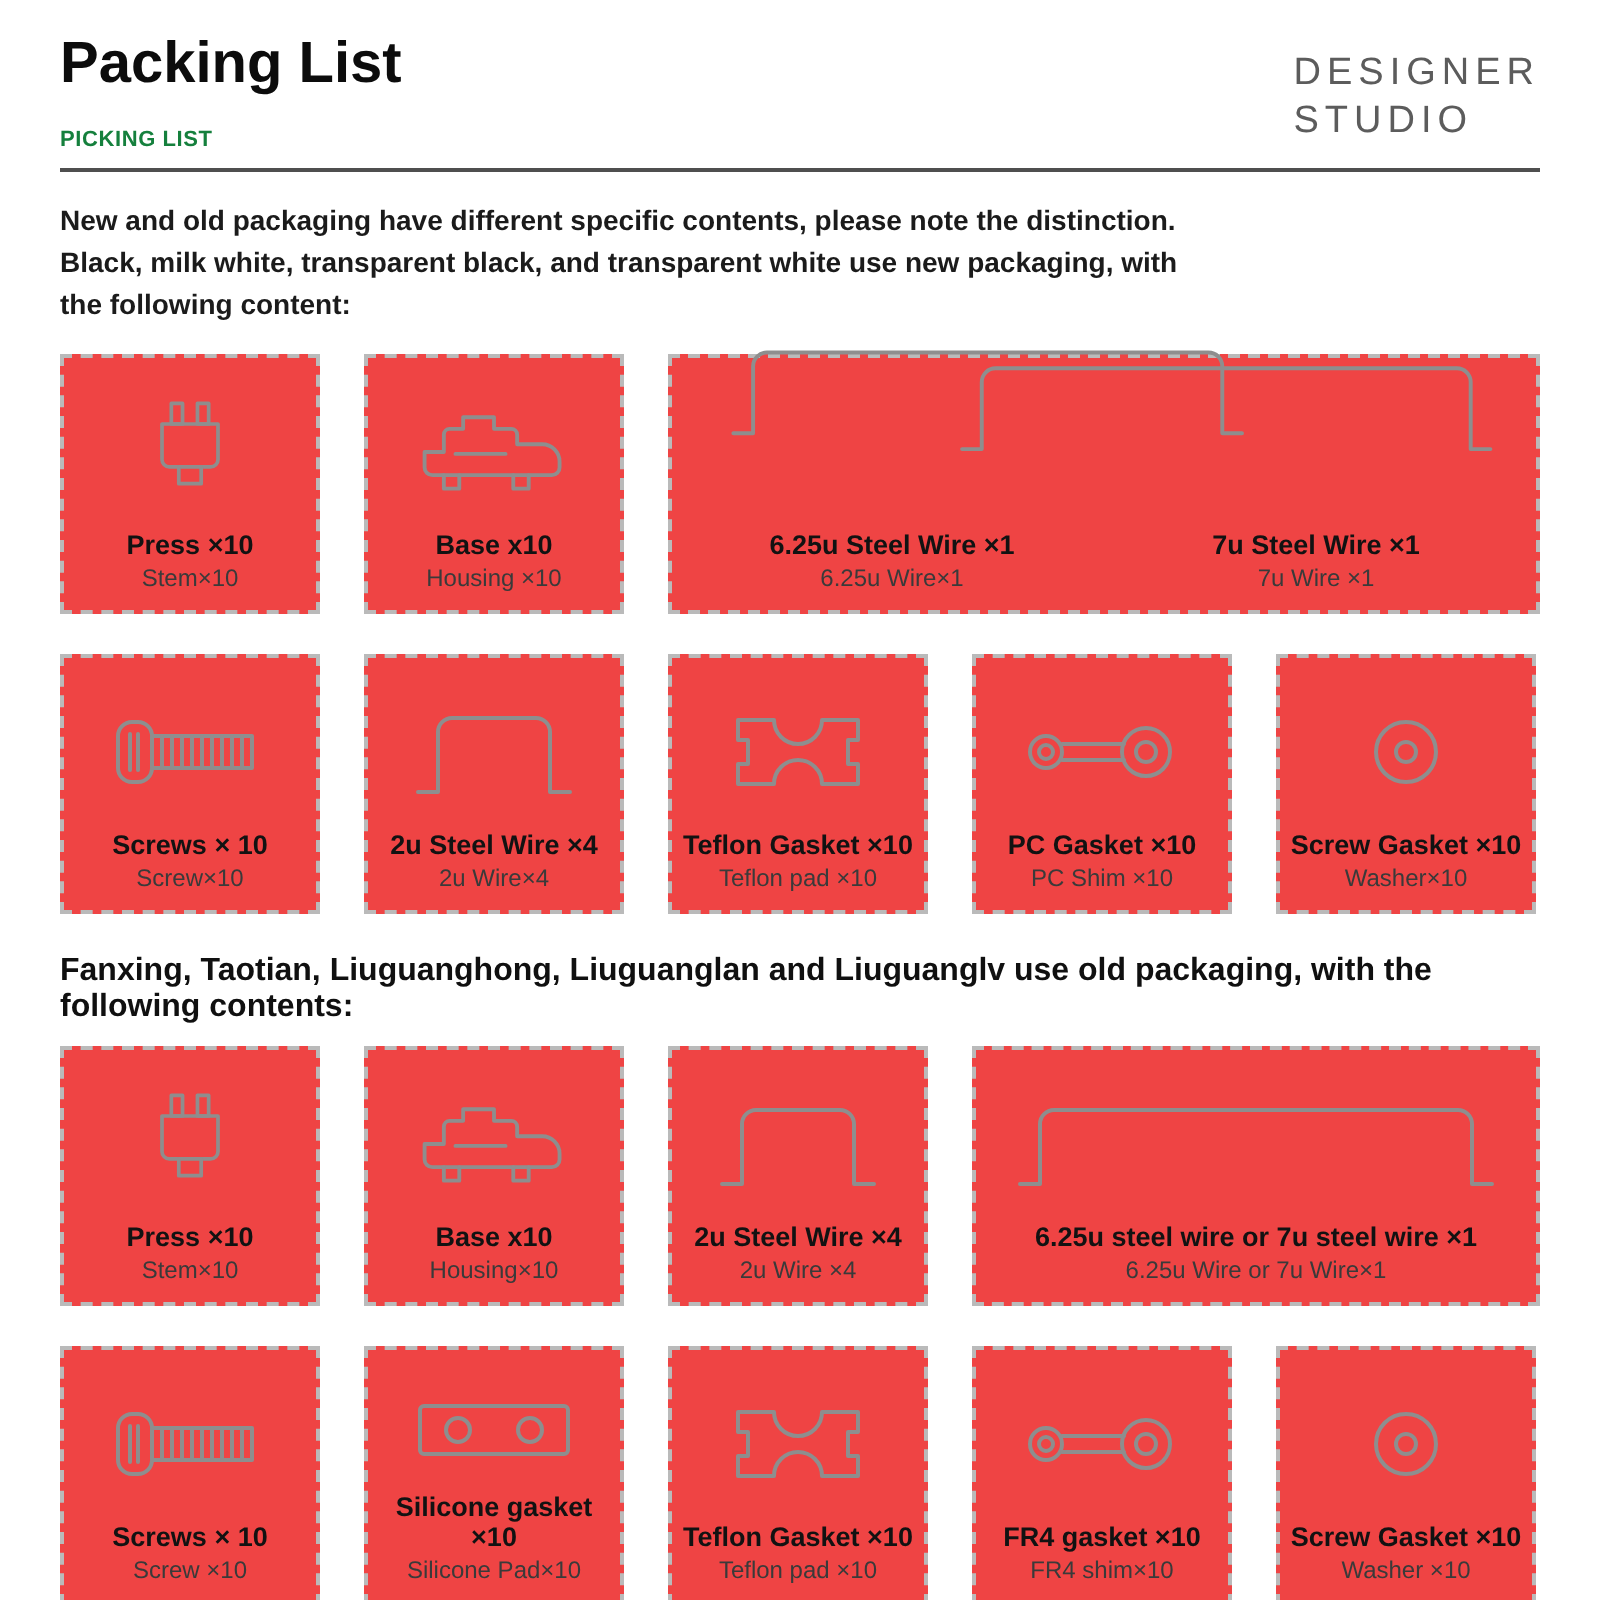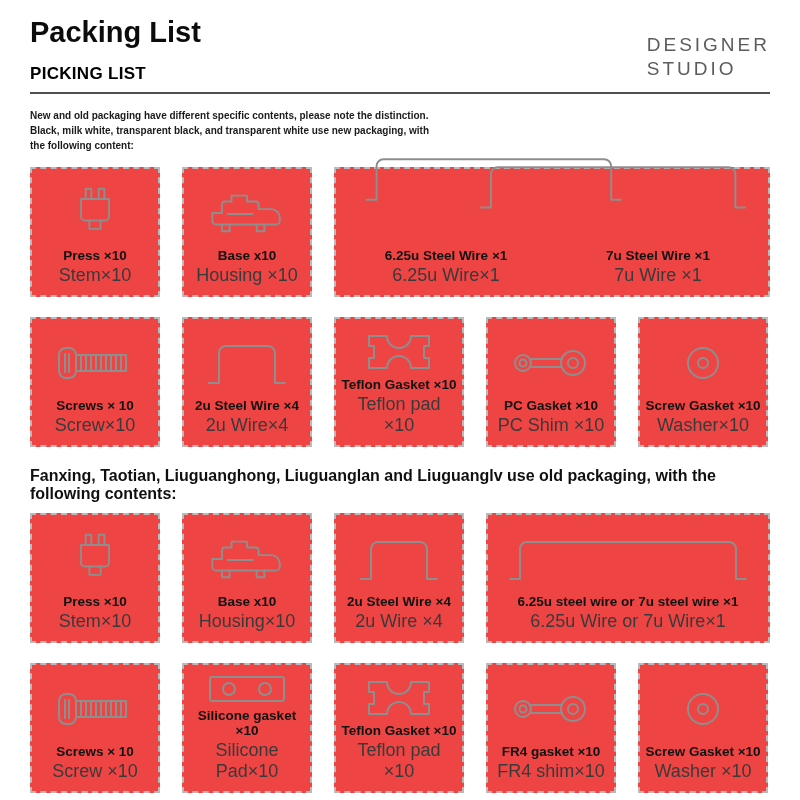--- a/index.html
+++ b/index.html
@@ -14,34 +14,34 @@
 
   .header {
     display: flex;
     justify-content: space-between;
     align-items: flex-end;
     border-bottom: 2px solid #4f4f4f;
     padding-bottom: 8px;
     gap: 46px;
   }
   .title { font-size: 29px; font-weight: 700; color: #0c0c0c; }
-  .subtitle { font-size: 17px; font-weight: 700; margin-top: 15px; color: #000000; letter-spacing: .3px; }
+  .subtitle { font-size: 11px; font-weight: 700; margin-top: 15px; color: #15803d; letter-spacing: .3px; }
   .brand {
     text-align: left;
     font-size: 19px;
     letter-spacing: 3px;
     color: #5c5c5c;
     line-height: 1.3;
     margin-bottom: 2px;
     font-weight: 400;
   }
 
   .intro {
     margin: 14px 0 14px;
-    font-size: 10px;
+    font-size: 14px;
     font-weight: 600;
     line-height: 1.5;
     white-space: pre-line;
     color: #1b1b1b;
   }
   .old-intro {
     font-size: 16px;
     font-weight: 700;
     margin: 0 0 10px;
     color: #101010;
@@ -60,21 +60,21 @@
     background: #ef4444;
   }
   .w { flex: 0 0 130px; }
   .grow { flex: 1 1 auto; }
   .icon-wrap { flex: 1; display: flex; align-items: center; justify-content: center; width: 100%; }
 
   .lineart { stroke: #8e8e8e; fill: none; stroke-width: 2; stroke-linecap: round; stroke-linejoin: round; }
   .lineart * { fill: none; }
 
   .item-name { font-size: 13.5px; font-weight: 700; text-align: center; color: #121212; }
-  .item-sub  { font-size: 18px; color: #3a3a3a; margin-top: 2px; text-align: center; }
+  .item-sub  { font-size: 12px; color: #3a3a3a; margin-top: 2px; text-align: center; }
   .wide-labels { display: flex; width: 100%; margin-top: 32px; }
   .label-group { flex: 1; text-align: center; }
 </style>
 </head>
 <body>
 
 <div class="page">
 
   <div class="header">
     <div>

